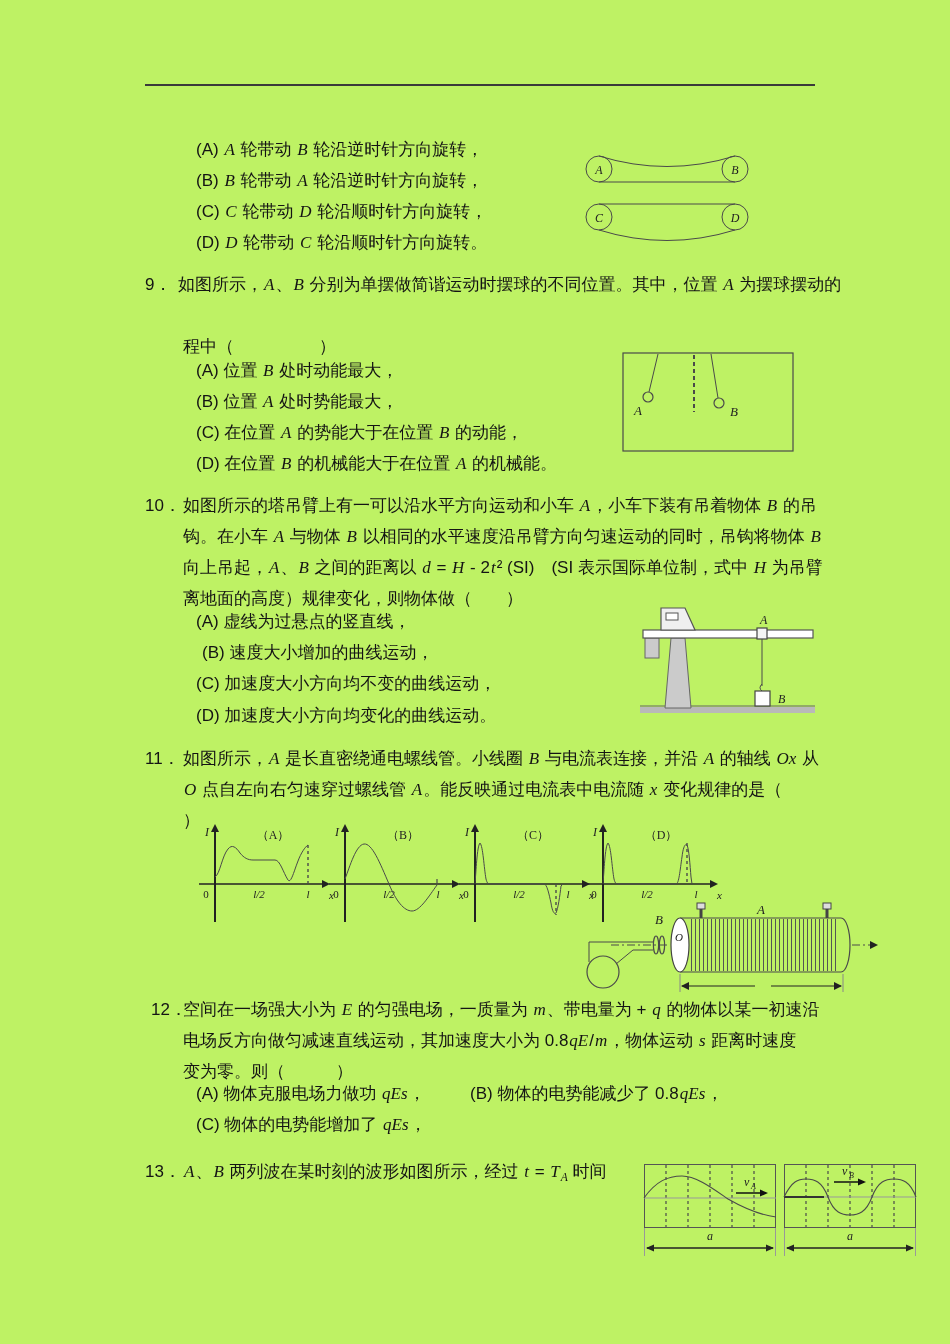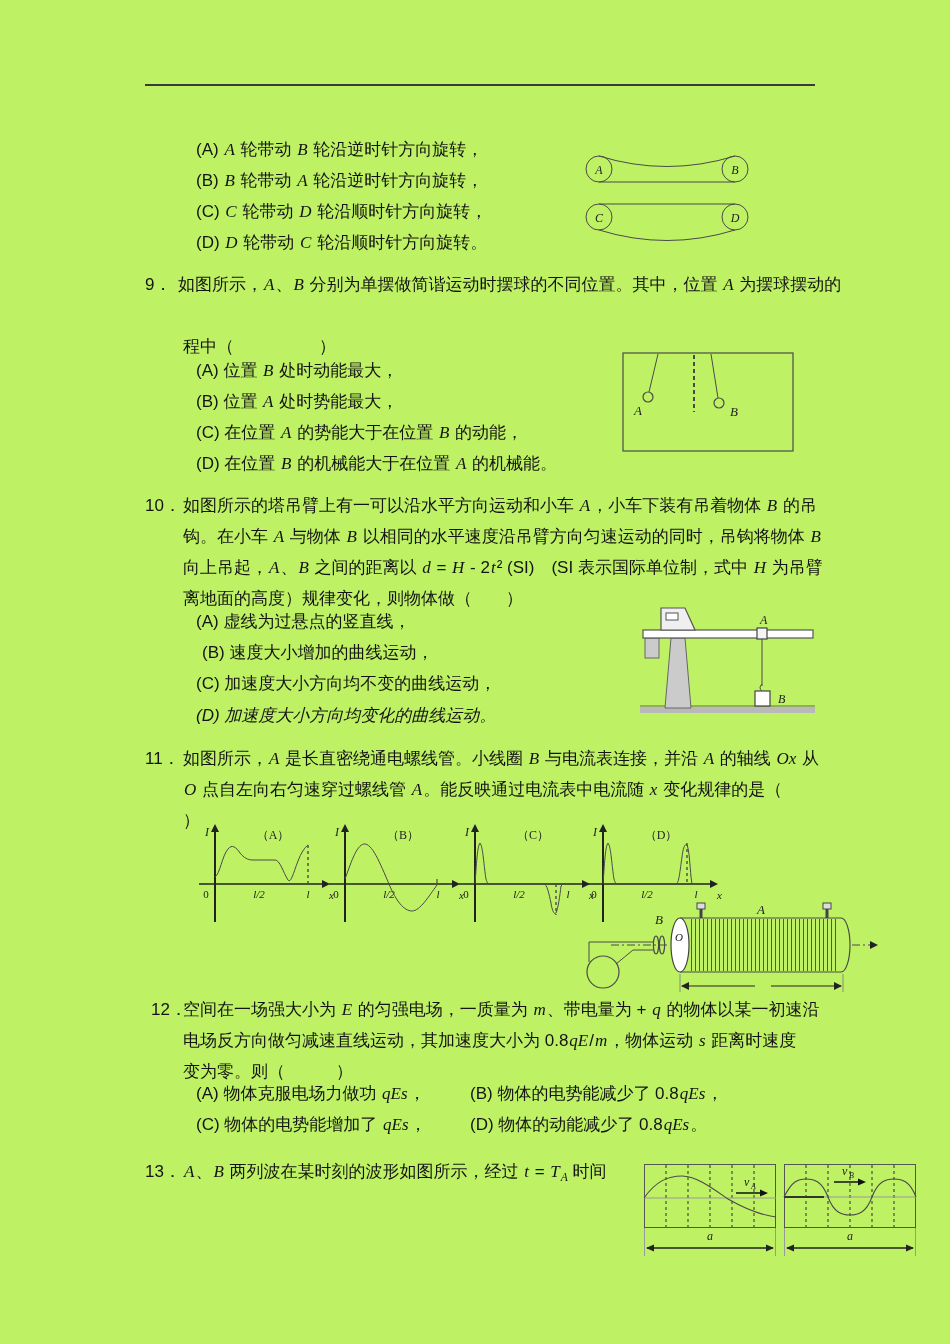--- a/index.html
+++ b/index.html
@@ -61,21 +61,21 @@
   </svg>
 
   <div class="t" style="left:145px;top:495px;">10．</div>
   <div class="t" style="left:183px;top:495px;">如图所示的塔吊臂上有一可以沿水平方向运动和小车 <i class="v">A</i>，小车下装有吊着物体 <i class="v">B</i> 的吊</div>
   <div class="t" style="left:183px;top:526px;">钩。在小车 <i class="v">A</i> 与物体 <i class="v">B</i> 以相同的水平速度沿吊臂方向匀速运动的同时，吊钩将物体 <i class="v">B</i></div>
   <div class="t" style="left:183px;top:557px;">向上吊起，<i class="v">A</i>、<i class="v">B</i> 之间的距离以 <i class="v">d</i> = <i class="v">H</i> - 2<i class="v">t</i>² (SI)　(SI 表示国际单位制，式中 <i class="v">H</i> 为吊臂</div>
   <div class="t" style="left:183px;top:588px;">离地面的高度）规律变化，则物体做（　　）</div>
   <div class="t" style="left:196px;top:611px;">(A) 虚线为过悬点的竖直线，</div>
   <div class="t" style="left:180px;top:642px;margin-left:22px;">(B) 速度大小增加的曲线运动，</div>
   <div class="t" style="left:196px;top:673px;">(C) 加速度大小方向均不变的曲线运动，</div>
-  <div class="t" style="left:196px;top:705px;font-style:italic;">(D) 加速度大小方向均变化的曲线运动。</div>
+  <div class="t" style="left:196px;top:705px;">(D) 加速度大小方向均变化的曲线运动。</div>
 
   <svg style="left:635px;top:600px;" width="195" height="115" viewBox="0 0 195 115">
     <line x1="5" y1="110" x2="180" y2="110" stroke="#b9b9b9" stroke-width="6"></line>
     <line x1="5" y1="106" x2="180" y2="106" stroke="#666" stroke-width="1.2"></line>
     <polygon points="36,38 50,38 56,108 30,108" fill="#cbcbcb" stroke="#666" stroke-width="1"></polygon>
     <rect x="10" y="38" width="14" height="20" fill="#cbcbcb" stroke="#666" stroke-width="1"></rect>
     <rect x="8" y="30" width="170" height="8" fill="#fff" stroke="#555" stroke-width="1.2"></rect>
     <polygon points="26,30 26,8 50,8 60,30" fill="#efefef" stroke="#555" stroke-width="1.2"></polygon>
     <rect x="31" y="13" width="12" height="7" fill="#fff" stroke="#555" stroke-width="1"></rect>
     <rect x="122" y="28" width="10" height="11" fill="#f4f4f4" stroke="#444" stroke-width="1.2"></rect>
@@ -180,21 +180,20 @@
     <polygon points="259,84 267,88 259,92" fill="#222"></polygon>
   </svg>
 
   <div class="t" style="left:151px;top:999px;">12．</div>
   <div class="t" style="left:183px;top:999px;">空间在一场强大小为 <i class="v">E</i> 的匀强电场，一质量为 <i class="v">m</i>、带电量为 + <i class="v">q</i> 的物体以某一初速沿</div>
   <div class="t" style="left:183px;top:1030px;">电场反方向做匀减速直线运动，其加速度大小为 0.8<i class="v">qE</i>/<i class="v">m</i>，物体运动 <i class="v">s</i> 距离时速度</div>
   <div class="t" style="left:183px;top:1061px;">变为零。则（　　　）</div>
   <div class="t" style="left:196px;top:1083px;">(A) 物体克服电场力做功 <i class="v">qEs</i>，</div>
   <div class="t" style="left:470px;top:1083px;">(B) 物体的电势能减少了 0.8<i class="v">qEs</i>，</div>
   <div class="t" style="left:196px;top:1114px;">(C) 物体的电势能增加了 <i class="v">qEs</i>，</div>
-  <div class="t" style="left:470px;top:1114px;">(D) 物体的动能减少了 0.8<i class="v">qEs</i>。</div>
 
   <div class="t" style="left:145px;top:1161px;">13．</div>
   <div class="t" style="left:183px;top:1161px;"><i class="v">A</i>、<i class="v">B</i> 两列波在某时刻的波形如图所示，经过 <i class="v">t</i> = <i class="v">T</i><sub class="v">A</sub> 时间</div>
 
   <svg style="left:644px;top:1164px;" width="132" height="64" viewBox="0 0 132 64">
     <rect x="0.5" y="0.5" width="131" height="63" fill="none" stroke="#555" stroke-width="1"></rect>
     <line class="fig-stroke" x1="22" y1="1" x2="22" y2="63" stroke-width="1.2" stroke-dasharray="3,3" stroke="#777"></line>
     <line class="fig-stroke" x1="44" y1="1" x2="44" y2="63" stroke-width="1.2" stroke-dasharray="3,3" stroke="#777"></line>
     <line class="fig-stroke" x1="66" y1="1" x2="66" y2="63" stroke-width="1.2" stroke-dasharray="3,3" stroke="#777"></line>
     <line class="fig-stroke" x1="88" y1="1" x2="88" y2="63" stroke-width="1.2" stroke-dasharray="3,3" stroke="#777"></line>

